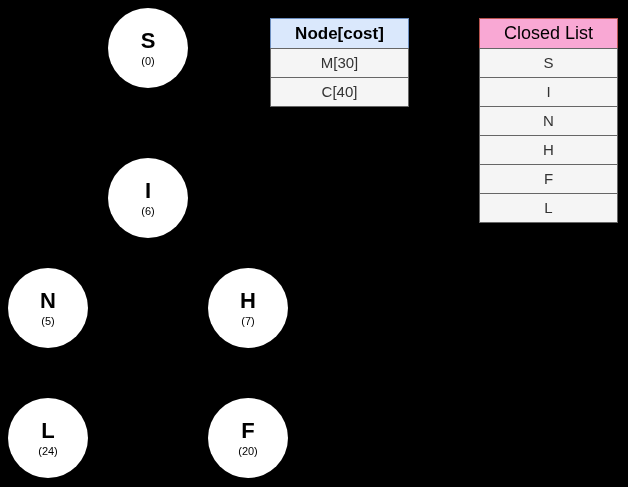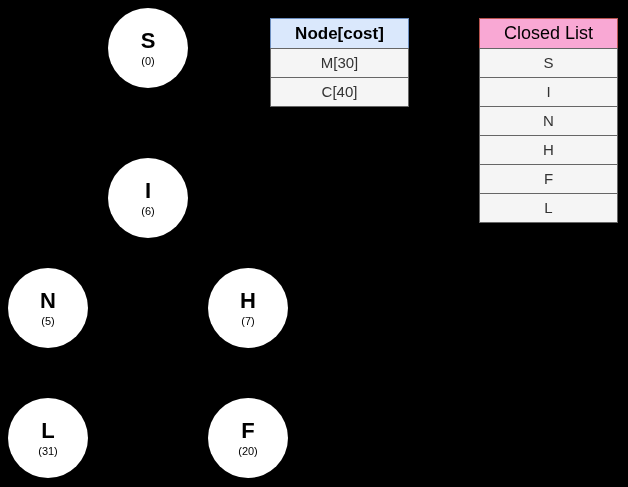--- a/index.html
+++ b/index.html
@@ -102,21 +102,21 @@
   <div class="node node-n">
     <span class="node-label">N</span>
     <span class="node-cost">(5)</span>
   </div>
   <div class="node node-h">
     <span class="node-label">H</span>
     <span class="node-cost">(7)</span>
   </div>
   <div class="node node-l">
     <span class="node-label">L</span>
-    <span class="node-cost">(31)</span>
+    <span class="node-cost">(24)</span>
   </div>
   <div class="node node-f">
     <span class="node-label">F</span>
     <span class="node-cost">(20)</span>
   </div>
 
   <div class="dtable open-table">
     <div class="t-header">Node[cost]</div>
     <div class="t-row">M[30]</div>
     <div class="t-row">C[40]</div>

